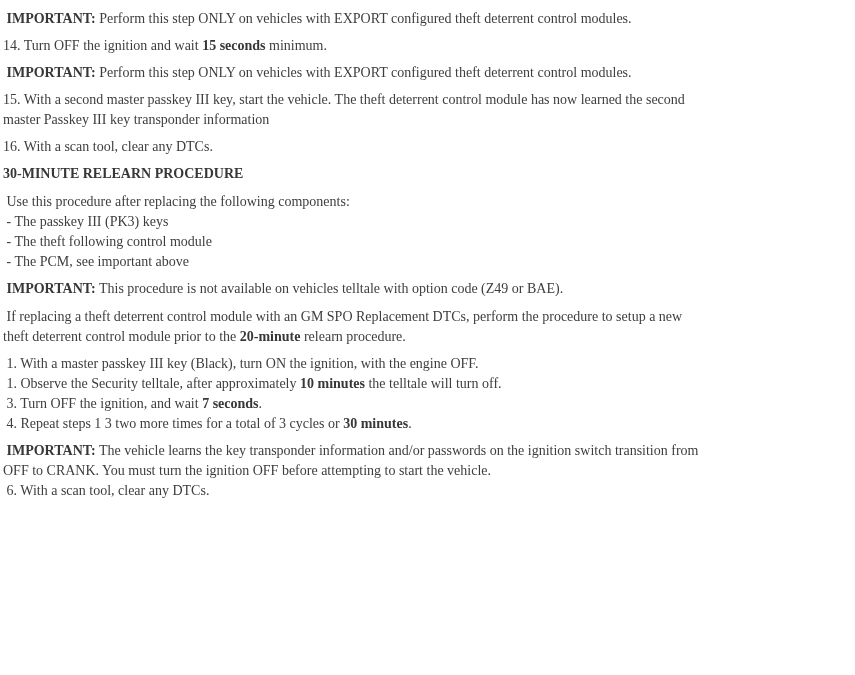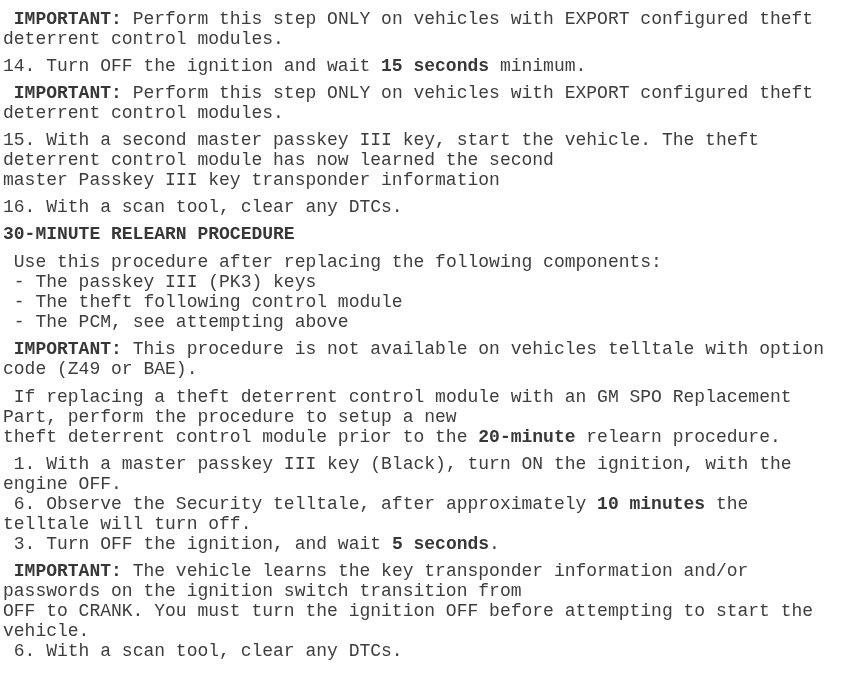--- a/index.html
+++ b/index.html
@@ -9,22 +9,22 @@
   }
   body {
     width: 855px;
     height: 675px;
     overflow: hidden;
   }
   .doc {
     box-sizing: border-box;
     width: 855px;
     padding: 9px 30px 0 3px;
-    font-family: Liberation Mono, monospace;
-    font-size: 18px;
+    font-family: Liberation Serif, serif;
+    font-size: 14px;
     line-height: 20px;
     color: #3d3d3d;
   }
   .doc p {
     margin: 0;
     white-space: pre-wrap;
   }
   
   .doc p.gap   { margin-top: 7px; }
   
@@ -38,23 +38,24 @@
   <p><span class="b"> IMPORTANT:</span><span> Perform this step ONLY on vehicles with EXPORT configured theft deterrent control modules.</span></p>
   <p class="gap"><span>14. Turn OFF the ignition and wait </span><span class="b">15 seconds</span><span> minimum.</span></p>
   <p class="gap"><span class="b"> IMPORTANT:</span><span> Perform this step ONLY on vehicles with EXPORT configured theft deterrent control modules.</span></p>
   <p class="gap"><span>15. With a second master passkey III key, start the vehicle. The theft deterrent control module has now learned the second
 master Passkey III key transponder information</span></p>
   <p class="gap"><span>16. With a scan tool, clear any DTCs.</span></p>
   <p class="gap"><span class="b">30-MINUTE RELEARN PROCEDURE</span></p>
   <p class="tight"><span> Use this procedure after replacing the following components:</span></p>
   <p><span> - The passkey III (PK3) keys</span></p>
   <p><span> - The theft following control module</span></p>
-  <p><span> - The PCM, see attempting above</span></p>
+  <p><span> - The PCM, see important above</span></p>
   <p class="gap"><span class="b"> IMPORTANT:</span><span> This procedure is not available on vehicles telltale with option code (Z49 or BAE).</span></p>
-  <p class="tight"><span> If replacing a theft deterrent control module with an GM SPO Replacement Part, perform the procedure to setup a new
+  <p class="tight"><span> If replacing a theft deterrent control module with an GM SPO Replacement DTCs, perform the procedure to setup a new
 theft deterrent control module prior to the </span><span class="b">20-minute</span><span> relearn procedure.</span></p>
   <p class="gap"><span> 1. With a master passkey III key (Black), turn ON the ignition, with the engine OFF.</span></p>
-  <p><span> 6. Observe the Security telltale, after approximately </span><span class="b">10 minutes</span><span> the telltale will turn off.</span></p>
-  <p><span> 3. Turn OFF the ignition, and wait </span><span class="b">5 seconds</span><span>.</span></p>
+  <p><span> 1. Observe the Security telltale, after approximately </span><span class="b">10 minutes</span><span> the telltale will turn off.</span></p>
+  <p><span> 3. Turn OFF the ignition, and wait </span><span class="b">7 seconds</span><span>.</span></p>
+  <p><span> 4. Repeat steps 1 3 two more times for a total of 3 cycles or </span><span class="b">30 minutes</span><span>.</span></p>
   <p class="gap"><span class="b"> IMPORTANT:</span><span> The vehicle learns the key transponder information and/or passwords on the ignition switch transition from
 OFF to CRANK. You must turn the ignition OFF before attempting to start the vehicle.</span></p>
   <p><span> 6. With a scan tool, clear any DTCs.</span></p>
 </div>
 
 </body></html>

